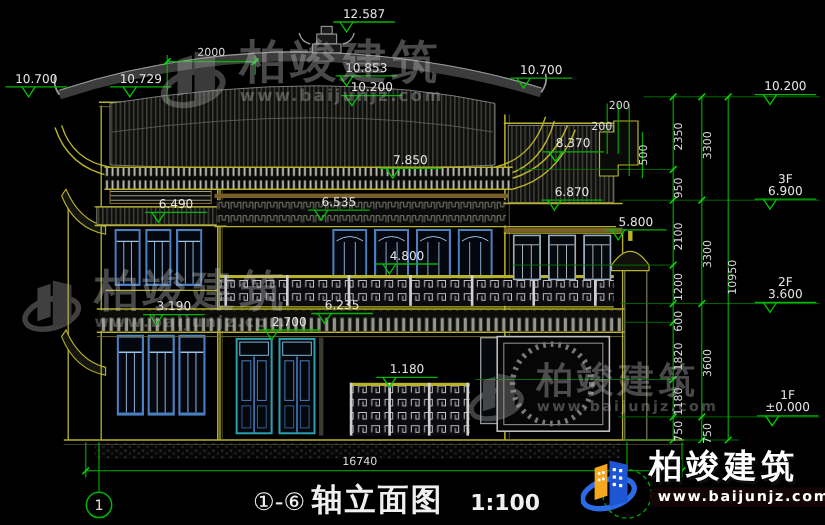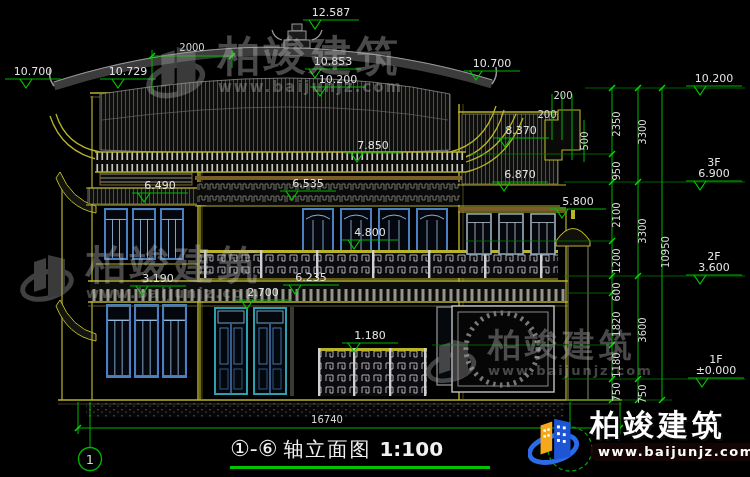--- a/index.html
+++ b/index.html
@@ -23,22 +23,22 @@
   
   #brandlogo{position:absolute;left:528px;top:408px;display:flex;align-items:flex-start;gap:4px;}
   #brandlogo .brand{color:#fff;font-weight:bold;font-size:30px;letter-spacing:4px;line-height:1.1;
      text-shadow:0 0 3px #000,2px 2px 0 #111;}
   #brandlogo .urlbox{margin-top:2px;background:rgba(22,6,6,.88);border-radius:7px;padding:1px 8px 2px 8px;
      color:#fff;font-weight:bold;font-size:13px;letter-spacing:1.5px;}
   
   #titleblock{position:absolute;left:230px;top:436px;width:260px;text-align:center;color:#f0f0f0;}
   #titleblock .row{display:flex;justify-content:flex-start;align-items:baseline;gap:6px;white-space:nowrap;}
   #titleblock .axes{font-size:22px;}
-  #titleblock .tname{font-size:20px;font-weight:normal;letter-spacing:2px;}
-  #titleblock .tscale{font-size:20px;font-weight:bold;margin-left:2px;}
+  #titleblock .tname{font-size:28px;font-weight:bold;letter-spacing:2px;}
+  #titleblock .tscale{font-size:20px;font-weight:bold;margin-left:18px;}
   #titleblock .u1{height:3px;background:#00c400;margin-top:3px;}
 </style>
 </head>
 <body>
 
 <div id="canvas">
 
 <svg id="cad" width="750" height="477" viewBox="0 0 750 477">
   <defs>
     <pattern id="pTile" width="4" height="10" patternUnits="userSpaceOnUse">

